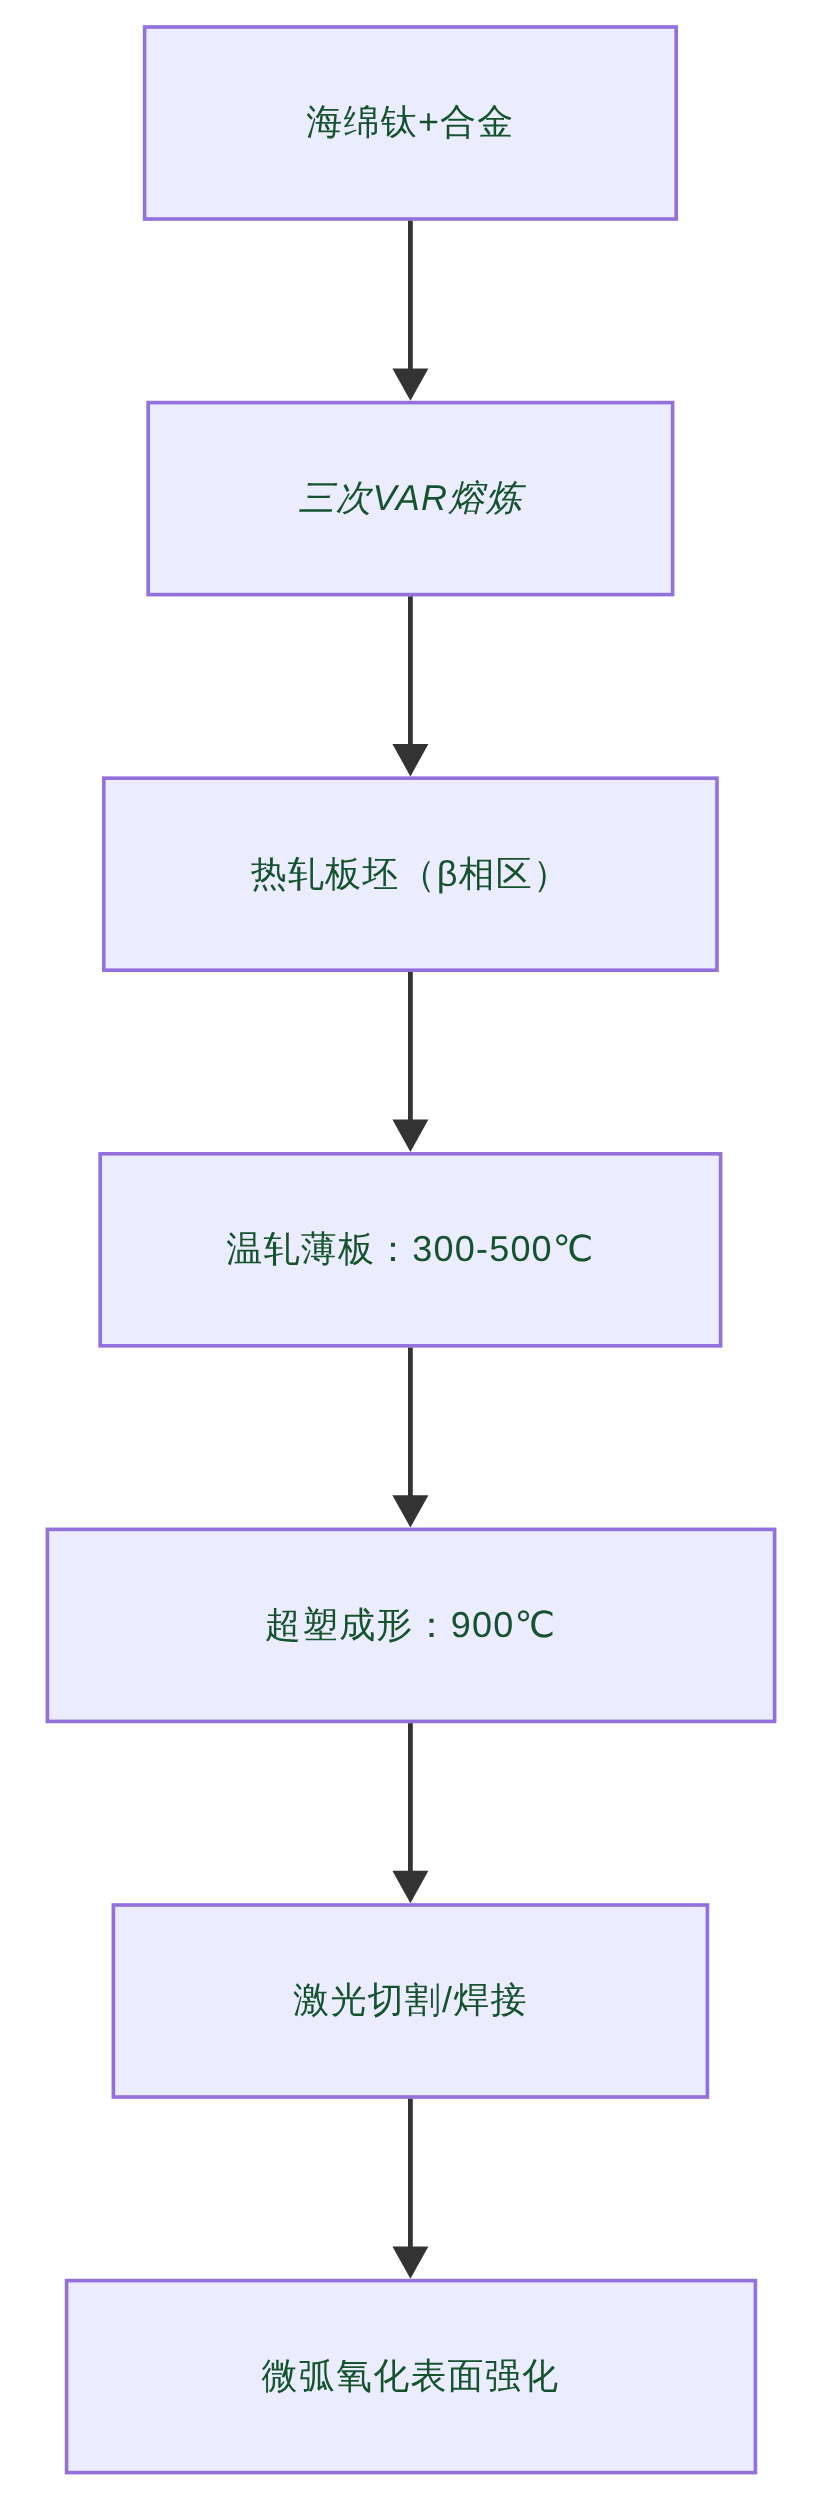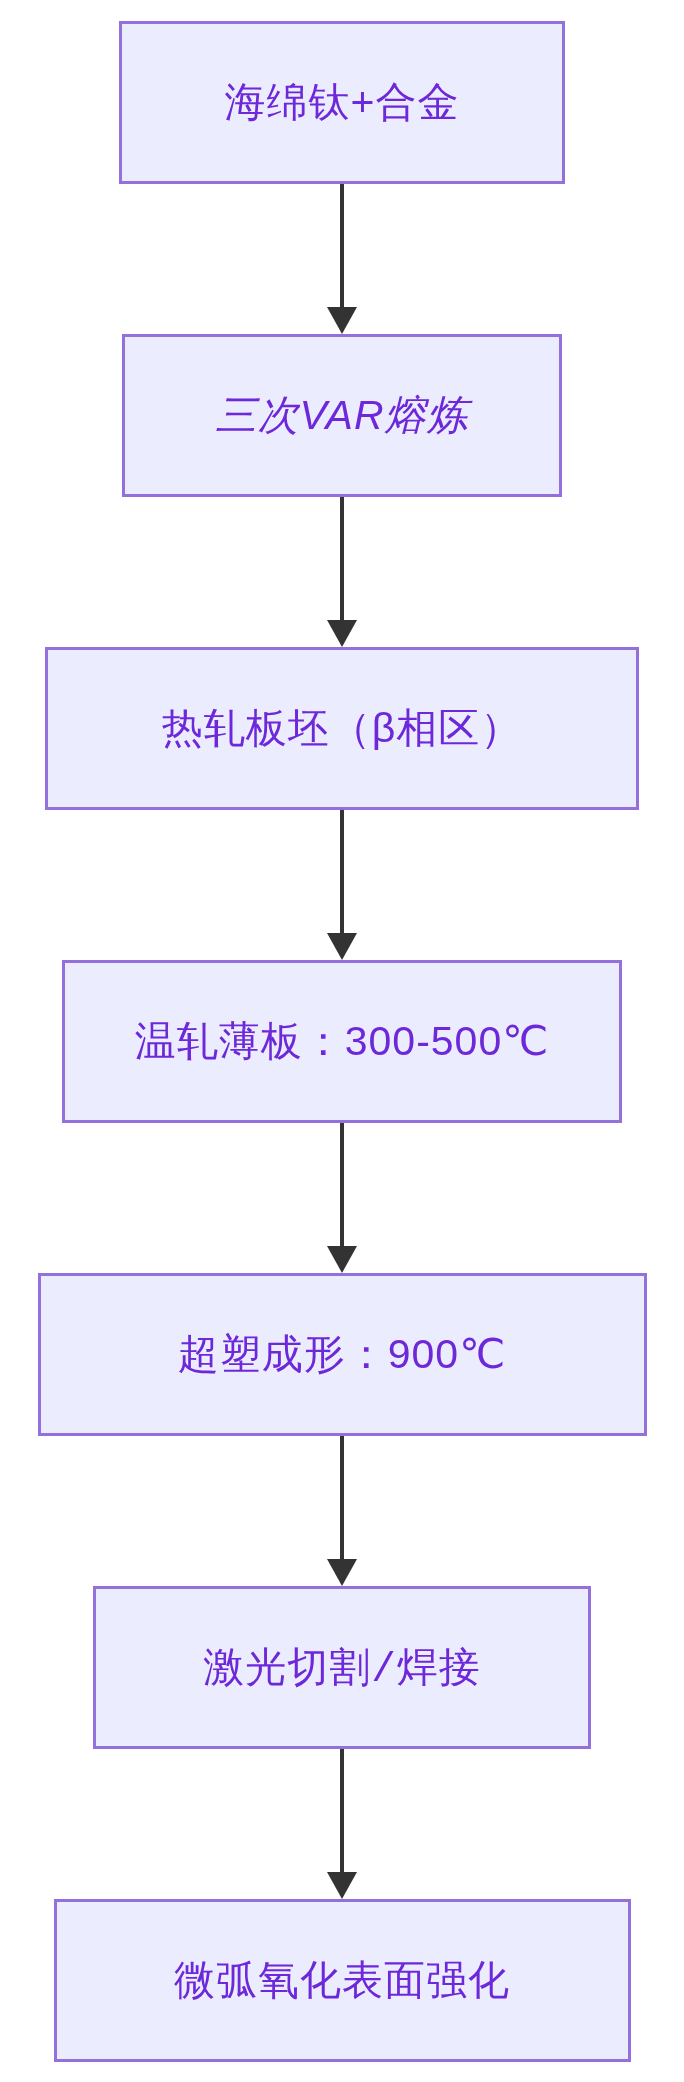--- a/index.html
+++ b/index.html
@@ -20,32 +20,32 @@
   .node {
     height: 163px;
     background: #ECECFF;
     border: 3px solid #9370DB;
     display: flex;
     align-items: center;
     justify-content: center;
     flex: 0 0 auto;
   }
   .node span {
-    font-size: 41px;
-    color: #6d28d9;
+    font-size: 30px;
+    color: #14532d;
     white-space: nowrap;
     letter-spacing: 1px;
   }
   
   .n1 { width: 446px; }
   .n2 { width: 440px; font-style: italic; }
-  .n3 { width: 594px; }
-  .n4 { width: 560px; }
+  .n3 { width: 514px; }
+  .n4 { width: 520px; }
   .n5 { width: 609px; }
-  .n6 { width: 498px; font-family: Liberation Mono, monospace; }
+  .n6 { width: 498px; }
   .n7 { width: 577px; }
 
   .arrow {
     height: 150px;
     width: 32px;
     position: relative;
     flex: 0 0 auto;
   }
   .arrow-line {
     position: absolute;

